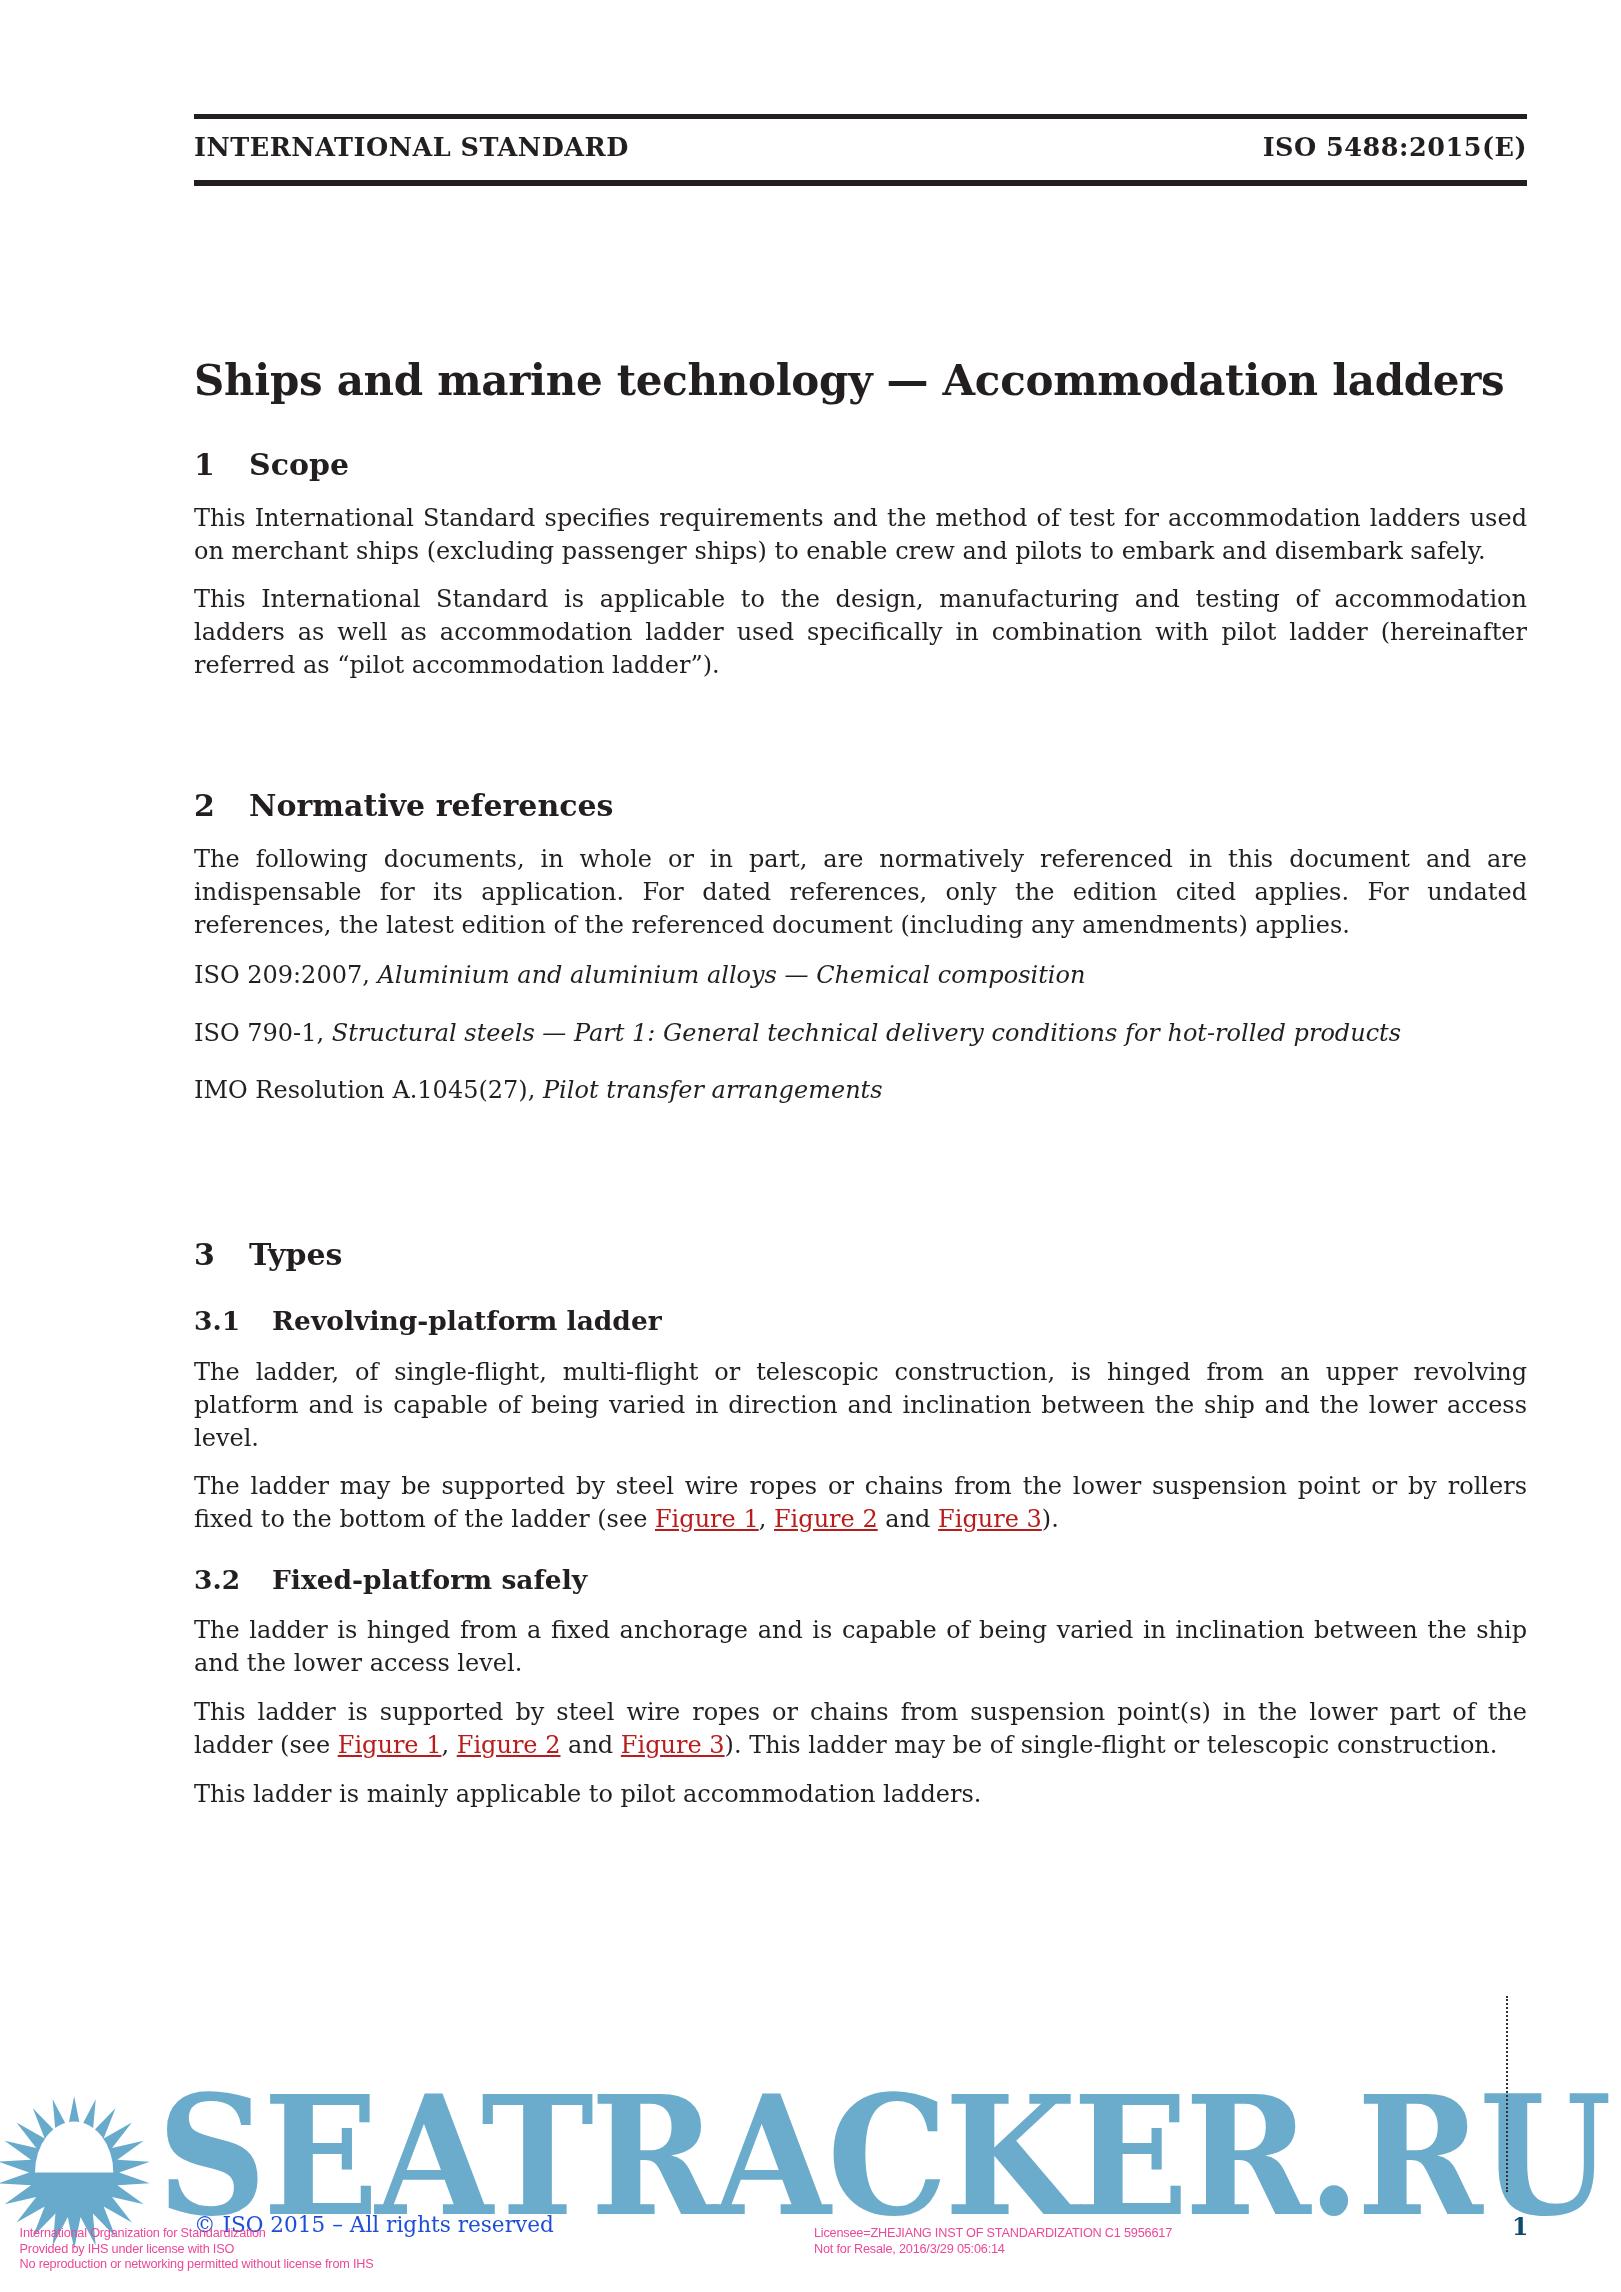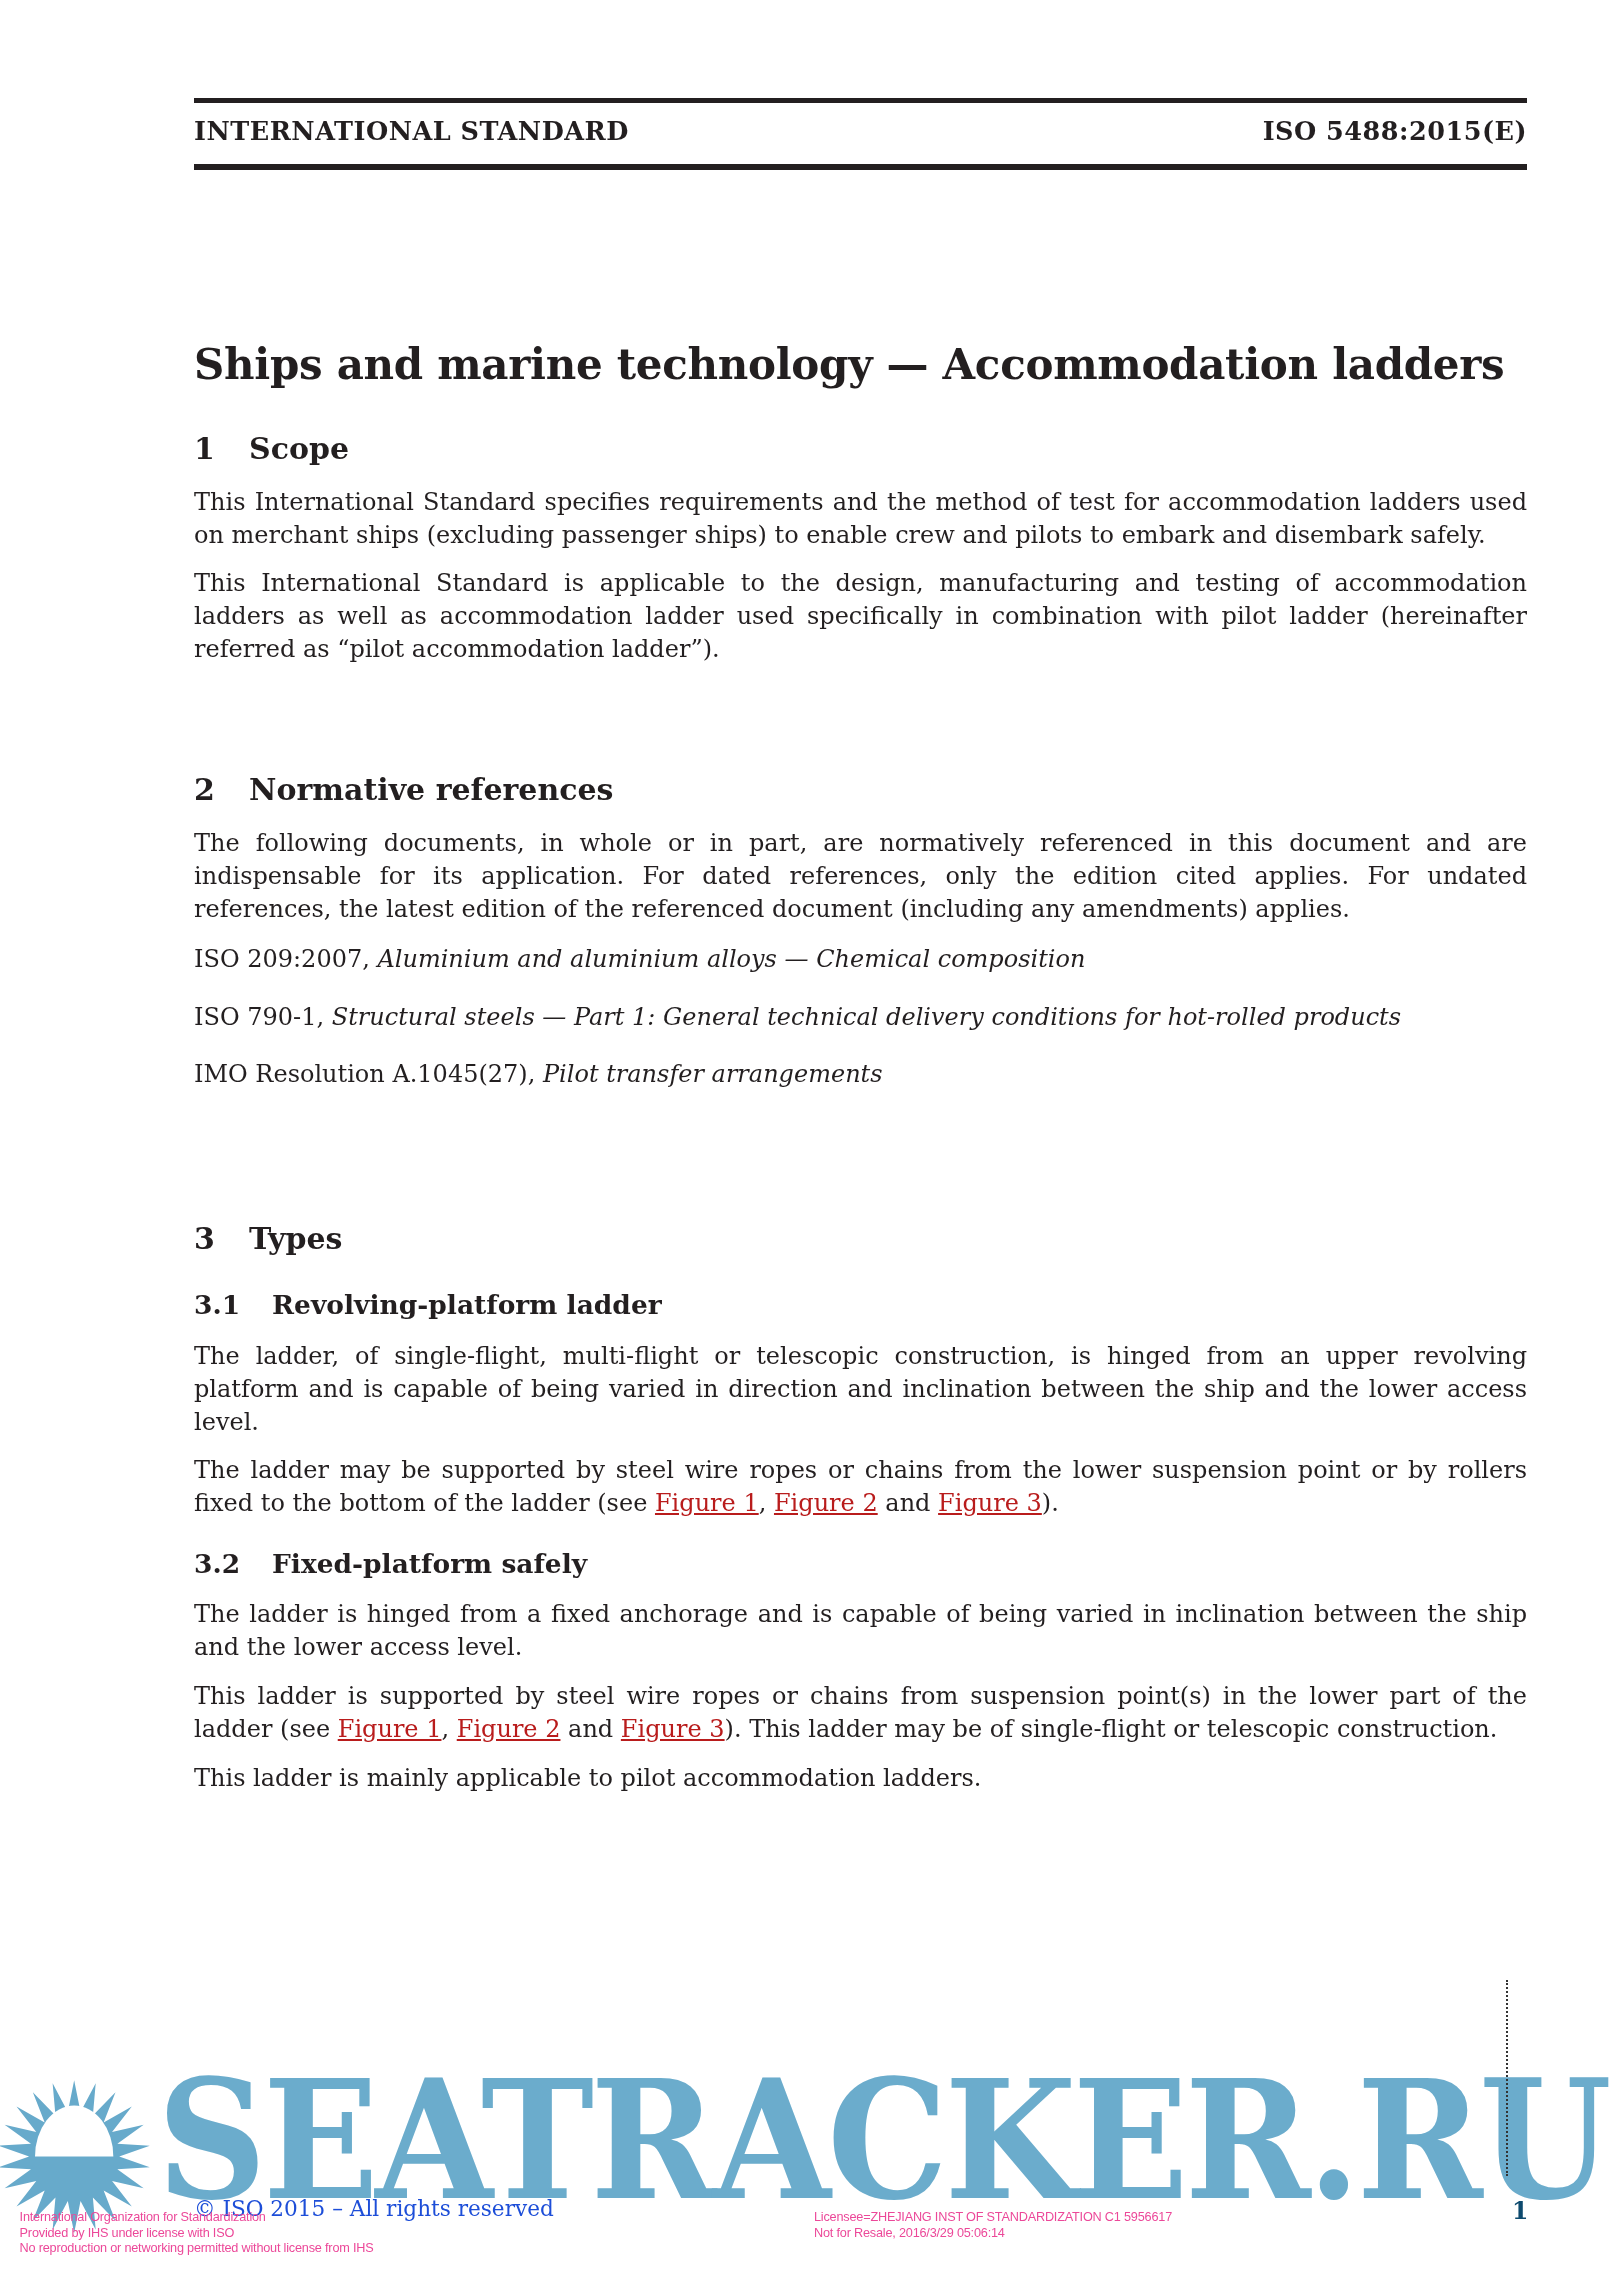--- a/index.html
+++ b/index.html
@@ -1,17 +1,17 @@
 <!DOCTYPE html>
 <html><head>
   <meta charset="utf-8">
   <style>
     html, body { margin: 0; padding: 0; background: #ffffff; }
     body { width: 1621px; height: 2293px; position: relative; overflow: hidden; font-family: "DejaVu Serif", "Liberation Serif", serif; color: #231f20; }
-    .page { position: absolute; left: 0; top: 0; width: 1621px; height: 2156px; }
+    .page { position: absolute; left: 0; top: 16px; width: 1621px; height: 2156px; }
     .rule { position: absolute; left: 194px; width: 1333px; background: #231f20; }
     .rule-top { top: 98px; height: 4.9px; }
     .rule-bottom { top: 164px; height: 5.9px; }
     .hdr { position: absolute; top: 116px; font-family: "DejaVu Serif", serif; font-weight: bold; font-size: 25.5px; letter-spacing: 0.5px; }
     .hdr-left { left: 194px; }
     .hdr-right { right: 94px; }
     .title { position: absolute; left: 194px; top: 312px; font-size: 42px; font-weight: bold; letter-spacing: -0.3px; white-space: nowrap; }
     .content { position: absolute; left: 194px; width: 1333px; }
     .h1 { font-size: 30px; font-weight: bold; margin: 0; white-space: nowrap; }
     .h2 { font-size: 26.5px; font-weight: bold; margin: 0; white-space: nowrap; }

